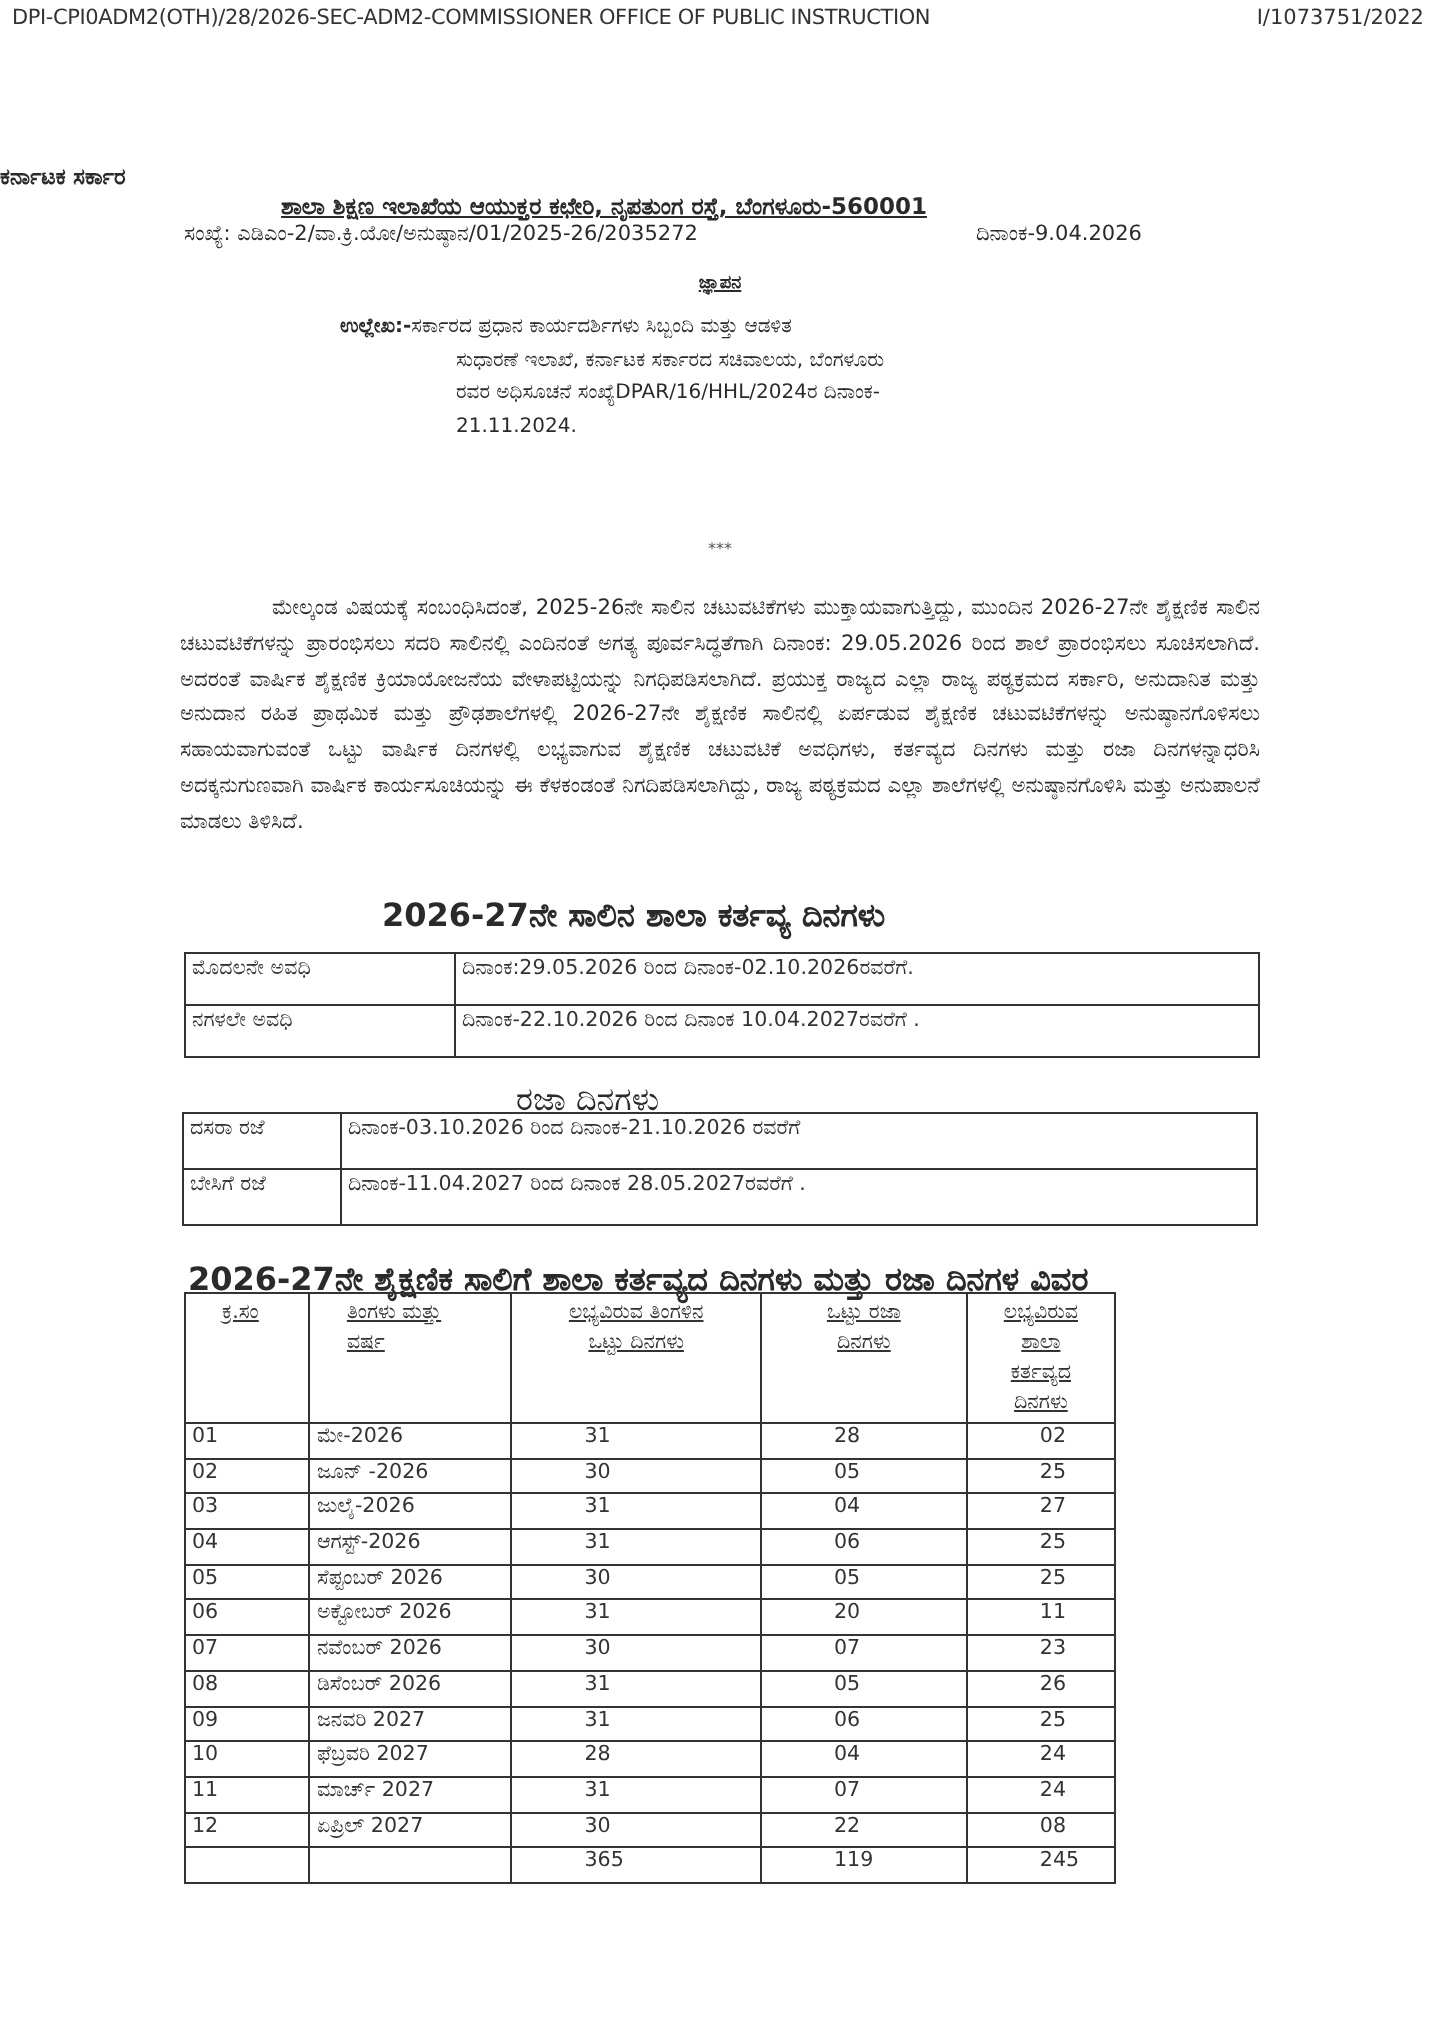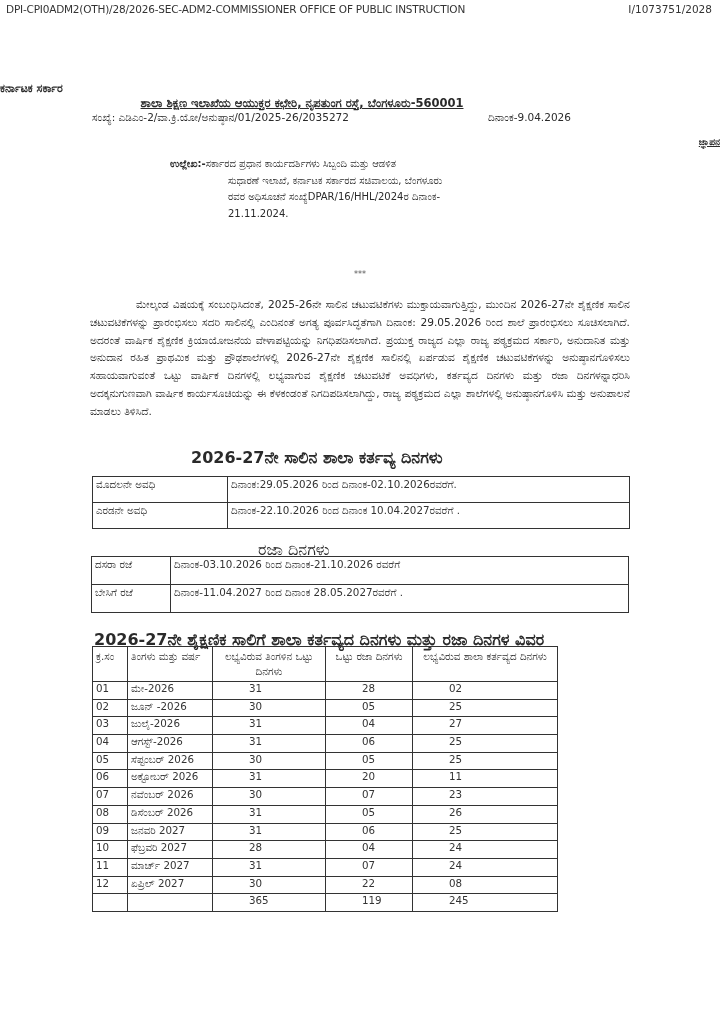--- a/index.html
+++ b/index.html
@@ -6,46 +6,46 @@
   body {
     width: 720px; height: 1019px; position: relative; overflow: hidden;
     font-family: "DejaVu Sans", "Liberation Sans", sans-serif; color: #2a2a2a;
   }
   .hdr-left { position: absolute; left: 6px; top: 3px; font-size: 10.5px; color: #333; letter-spacing: -0.2px; }
   .hdr-right { position: absolute; right: 8px; top: 3px; font-size: 10.5px; color: #333; }
   .gov { position: absolute; left: 0; width: 720px; top: 82px; font-size: 11px; font-weight: bold; }
   .office { position: absolute; left: 0; width: 604px; top: 96px; font-size: 11.5px; font-weight: bold; text-align: center; text-decoration: underline; }
   .ref-no { position: absolute; left: 92px; top: 111px; font-size: 10.5px; }
   .ref-date { position: absolute; left: 488px; top: 111px; font-size: 10.5px; }
-  .notice { position: absolute; left: 0; width: 720px; top: 137px; font-size: 9px; font-weight: bold; text-align: right; text-decoration: underline; }
+  .notice { position: absolute; left: 0; width: 720px; top: 137px; font-size: 9px; font-weight: bold; text-align: center; text-decoration: underline; }
   .subj { position: absolute; left: 170px; top: 156px; width: 380px; font-size: 10px; line-height: 16.5px; }
   .subj .lbl { font-weight: bold; }
   .subj .indent { padding-left: 58px; display: block; }
   .stars { position: absolute; left: 0; width: 720px; top: 270px; font-size: 8px; text-align: center; color:#555; }
   .para { position: absolute; left: 90px; top: 296px; width: 540px; font-size: 10.6px; line-height: 17.8px; text-align: justify; text-indent: 46px; }
   .sec-title { position: absolute; font-size: 16px; font-weight: bold; }
   table { border-collapse: collapse; position: absolute; font-size: 10.3px; color: #333; }
   td, th { border: 1.3px solid #333; padding: 1px 3px; vertical-align: top; font-weight: normal; }
   .t1 { left: 92px; top: 476px; width: 538px; border-radius: 16px; }
   .t1 td { height: 23px; }
   .t1 td.c1 { width: 128px; }
   .t2 { left: 91px; top: 556px; width: 538px; }
   .t2 td { height: 25px; }
   .t2 td.c1 { width: 72px; }
   .t3 { left: 92px; top: 646px; width: 466px; }
-  .t3 th { text-align: center; vertical-align: top; line-height: 15px; padding: 2px 3px; }
+  .t3 th { text-align: center; vertical-align: top; line-height: 15px; padding: 2px 18px; text-decoration: underline; }
   .t3 th.l { text-align: left; }
   .t3 td { height: 16.7px; padding: 0 3px; }
   .t3 td.num { text-align: left; padding-left: 36px; }
 </style>
 </head>
 <body>
 
 <div class="hdr-left">DPI-CPI0ADM2(OTH)/28/2026-SEC-ADM2-COMMISSIONER OFFICE OF PUBLIC INSTRUCTION</div>
-<div class="hdr-right">I/1073751/2028</div>
+<div class="hdr-right">I/1073751/2022</div>
 
 <div class="gov">ಕರ್ನಾಟಕ ಸರ್ಕಾರ</div>
 <div class="office">ಶಾಲಾ ಶಿಕ್ಷಣ ಇಲಾಖೆಯ ಆಯುಕ್ತರ ಕಛೇರಿ, ನೃಪತುಂಗ ರಸ್ತೆ, ಬೆಂಗಳೂರು-560001</div>
 <div class="ref-no">ಸಂಖ್ಯೆ: ಎಡಿಎಂ-2/ವಾ.ಕ್ರಿ.ಯೋ/ಅನುಷ್ಠಾನ/01/2025-26/2035272</div>
 <div class="ref-date">ದಿನಾಂಕ-9.04.2026</div>
 <div class="notice">ಜ್ಞಾಪನ</div>
 
 <div class="subj">
   <div>
     <span class="lbl">ಉಲ್ಲೇಖ:-</span><span>ಸರ್ಕಾರದ ಪ್ರಧಾನ ಕಾರ್ಯದರ್ಶಿಗಳು ಸಿಬ್ಬಂದಿ ಮತ್ತು ಆಡಳಿತ</span>
@@ -60,21 +60,21 @@
 <div class="para">ಮೇಲ್ಕಂಡ ವಿಷಯಕ್ಕೆ ಸಂಬಂಧಿಸಿದಂತೆ, 2025-26ನೇ ಸಾಲಿನ ಚಟುವಟಿಕೆಗಳು ಮುಕ್ತಾಯವಾಗುತ್ತಿದ್ದು, ಮುಂದಿನ 2026-27ನೇ ಶೈಕ್ಷಣಿಕ ಸಾಲಿನ ಚಟುವಟಿಕೆಗಳನ್ನು ಪ್ರಾರಂಭಿಸಲು ಸದರಿ ಸಾಲಿನಲ್ಲಿ ಎಂದಿನಂತೆ ಅಗತ್ಯ ಪೂರ್ವಸಿದ್ಧತೆಗಾಗಿ ದಿನಾಂಕ: 29.05.2026 ರಿಂದ ಶಾಲೆ ಪ್ರಾರಂಭಿಸಲು ಸೂಚಿಸಲಾಗಿದೆ. ಅದರಂತೆ ವಾರ್ಷಿಕ ಶೈಕ್ಷಣಿಕ ಕ್ರಿಯಾಯೋಜನೆಯ ವೇಳಾಪಟ್ಟಿಯನ್ನು ನಿಗಧಿಪಡಿಸಲಾಗಿದೆ. ಪ್ರಯುಕ್ತ ರಾಜ್ಯದ ಎಲ್ಲಾ ರಾಜ್ಯ ಪಠ್ಯಕ್ರಮದ ಸರ್ಕಾರಿ, ಅನುದಾನಿತ ಮತ್ತು ಅನುದಾನ ರಹಿತ ಪ್ರಾಥಮಿಕ ಮತ್ತು ಪ್ರೌಢಶಾಲೆಗಳಲ್ಲಿ 2026-27ನೇ ಶೈಕ್ಷಣಿಕ ಸಾಲಿನಲ್ಲಿ ಏರ್ಪಡುವ ಶೈಕ್ಷಣಿಕ ಚಟುವಟಿಕೆಗಳನ್ನು ಅನುಷ್ಠಾನಗೊಳಿಸಲು ಸಹಾಯವಾಗುವಂತೆ ಒಟ್ಟು ವಾರ್ಷಿಕ ದಿನಗಳಲ್ಲಿ ಲಭ್ಯವಾಗುವ ಶೈಕ್ಷಣಿಕ ಚಟುವಟಿಕೆ ಅವಧಿಗಳು, ಕರ್ತವ್ಯದ ದಿನಗಳು ಮತ್ತು ರಜಾ ದಿನಗಳನ್ನಾಧರಿಸಿ ಅದಕ್ಕನುಗುಣವಾಗಿ ವಾರ್ಷಿಕ ಕಾರ್ಯಸೂಚಿಯನ್ನು ಈ ಕೆಳಕಂಡಂತೆ ನಿಗದಿಪಡಿಸಲಾಗಿದ್ದು, ರಾಜ್ಯ ಪಠ್ಯಕ್ರಮದ ಎಲ್ಲಾ ಶಾಲೆಗಳಲ್ಲಿ ಅನುಷ್ಠಾನಗೊಳಿಸಿ ಮತ್ತು ಅನುಪಾಲನೆ ಮಾಡಲು ತಿಳಿಸಿದೆ.</div>
 
 <div class="sec-title" style="left:191px; top:448px;">2026-27ನೇ ಸಾಲಿನ ಶಾಲಾ ಕರ್ತವ್ಯ ದಿನಗಳು</div>
 <table class="t1">
   <tbody>
       <tr>
     <td class="c1">ಮೊದಲನೇ ಅವಧಿ</td>
     <td>ದಿನಾಂಕ:29.05.2026 ರಿಂದ ದಿನಾಂಕ-02.10.2026ರವರೆಗೆ.</td>
   </tr>
   <tr>
-    <td class="c1">ಎರಡನೇ ಅವಧಿ</td>
+    <td class="c1">ನಗಳಲೇ ಅವಧಿ</td>
     <td>ದಿನಾಂಕ-22.10.2026 ರಿಂದ ದಿನಾಂಕ 10.04.2027ರವರೆಗೆ .</td>
   </tr>
 </tbody>
   </table>
 
 <div class="sec-title" style="left:258px; top:540px; font-weight:normal;">ರಜಾ ದಿನಗಳು</div>
 <table class="t2">
   <tbody>
       <tr>
     <td class="c1">ದಸರಾ ರಜೆ</td>

